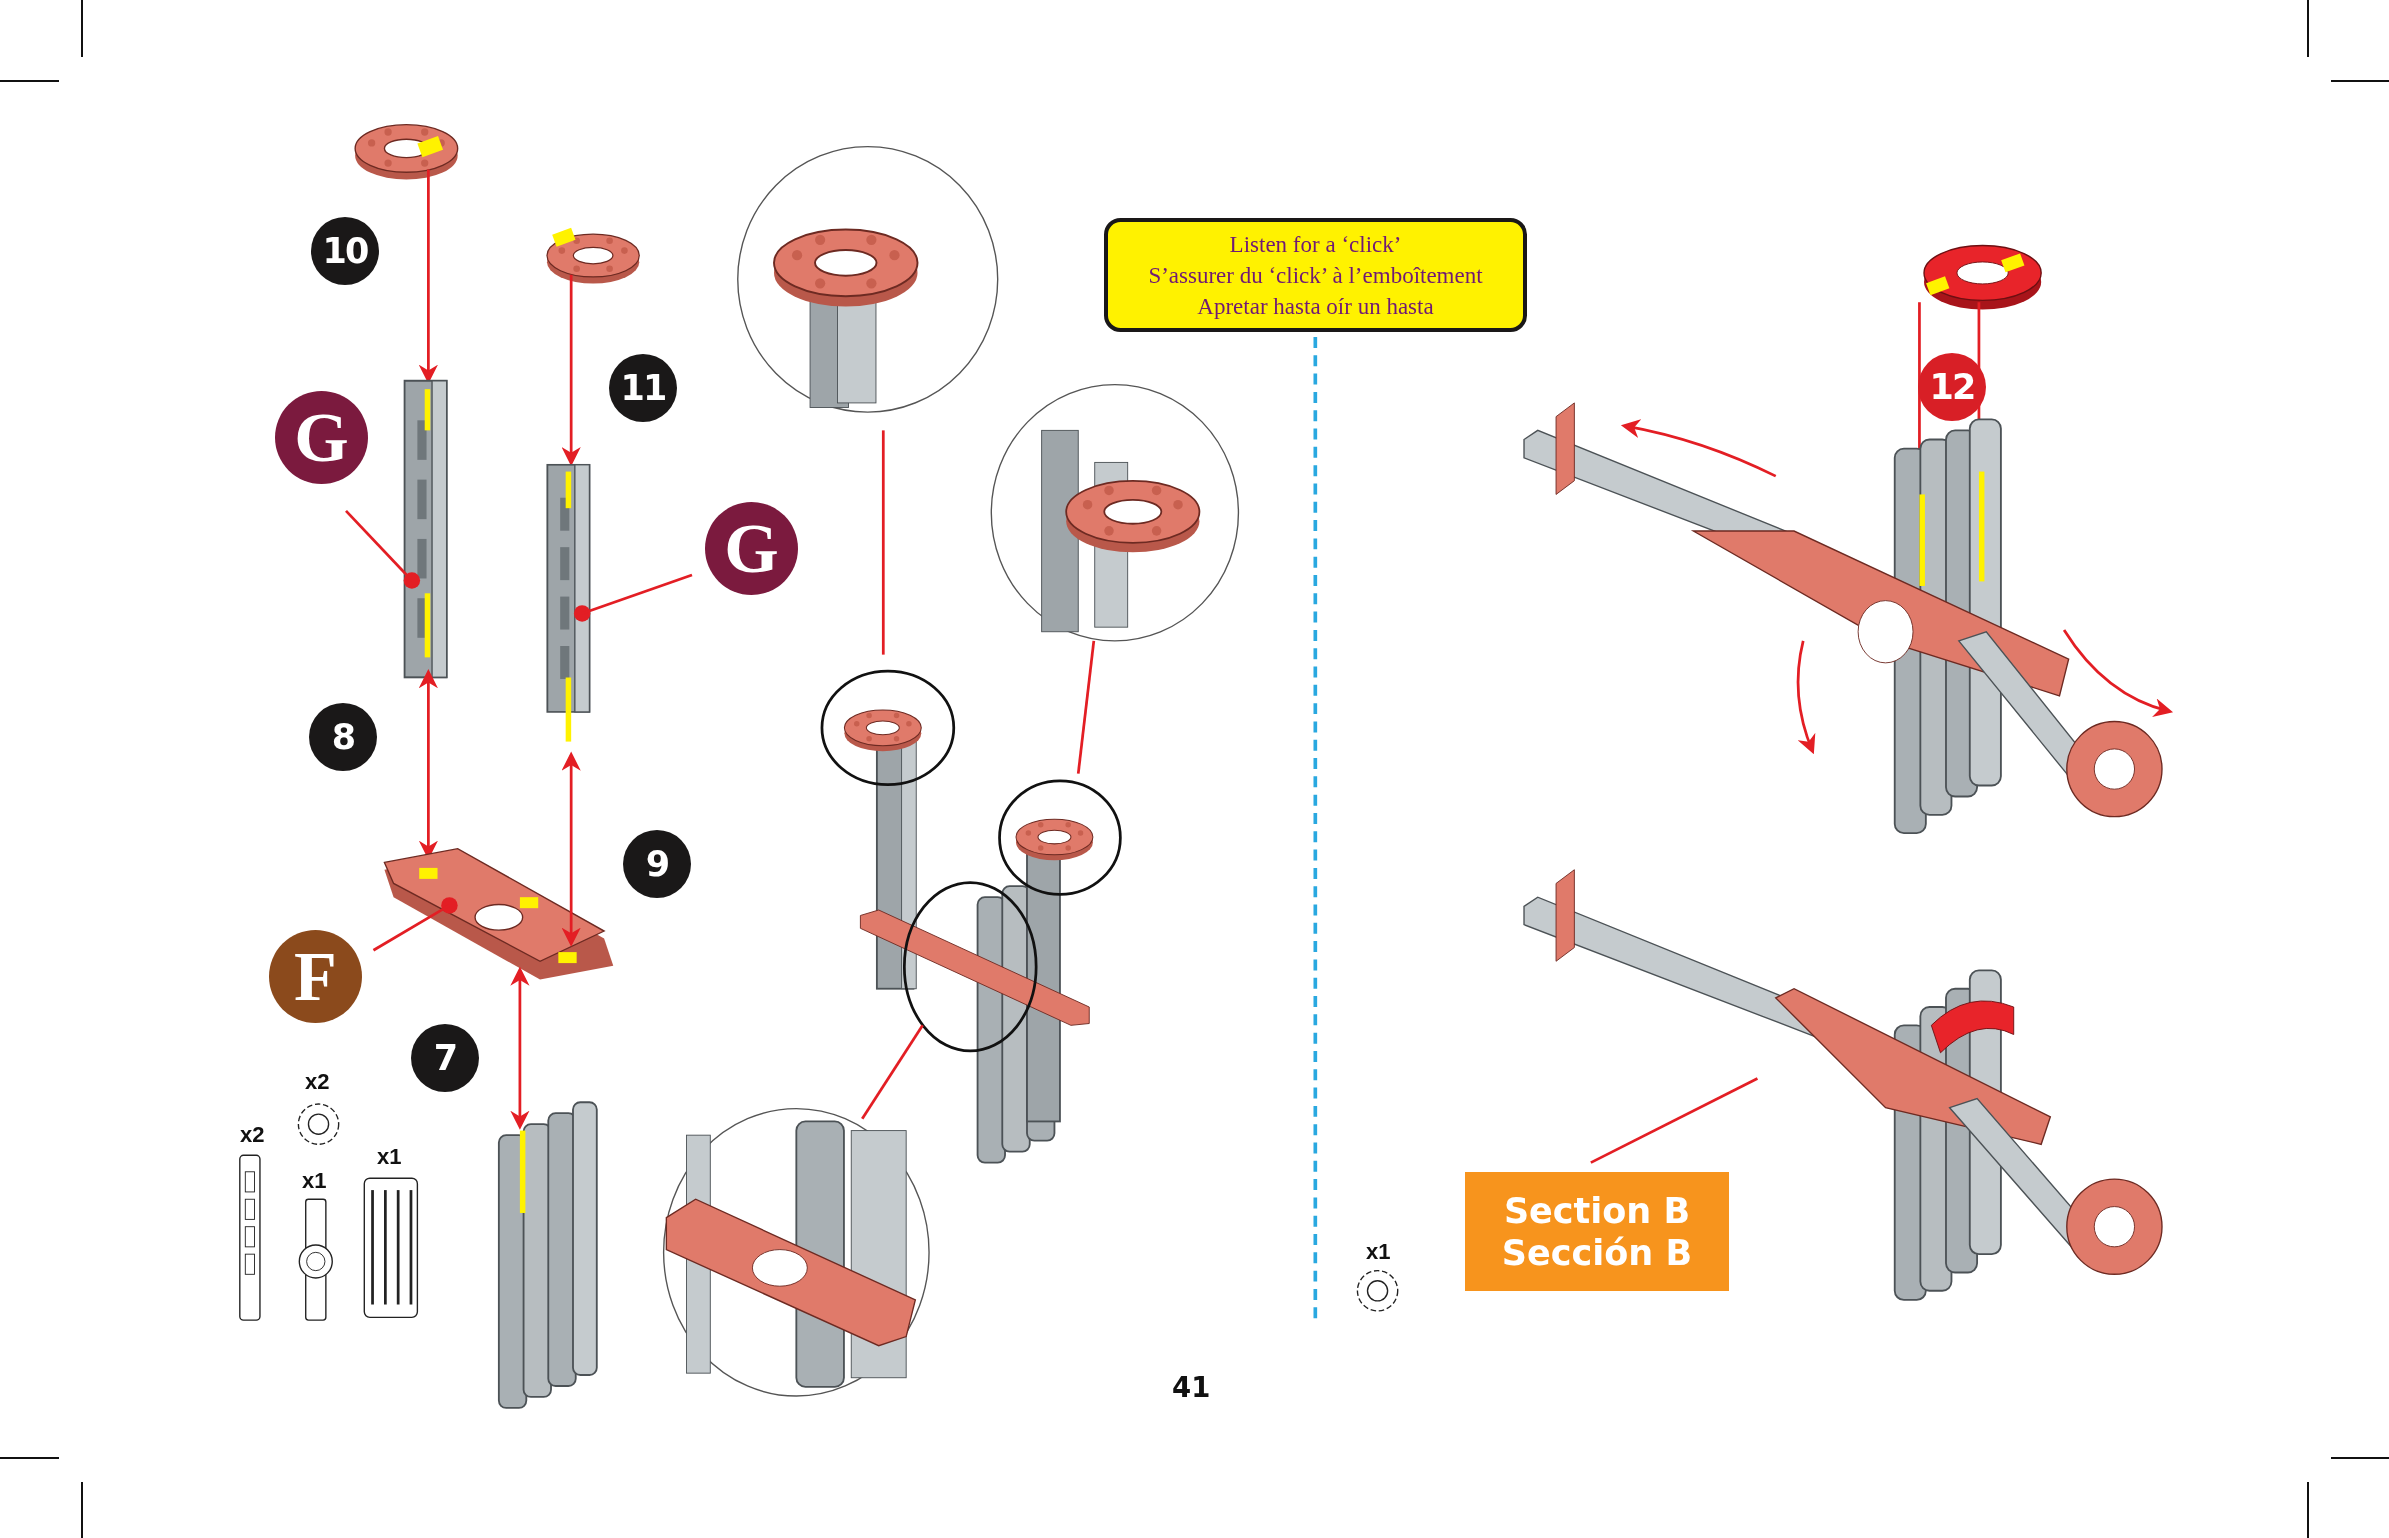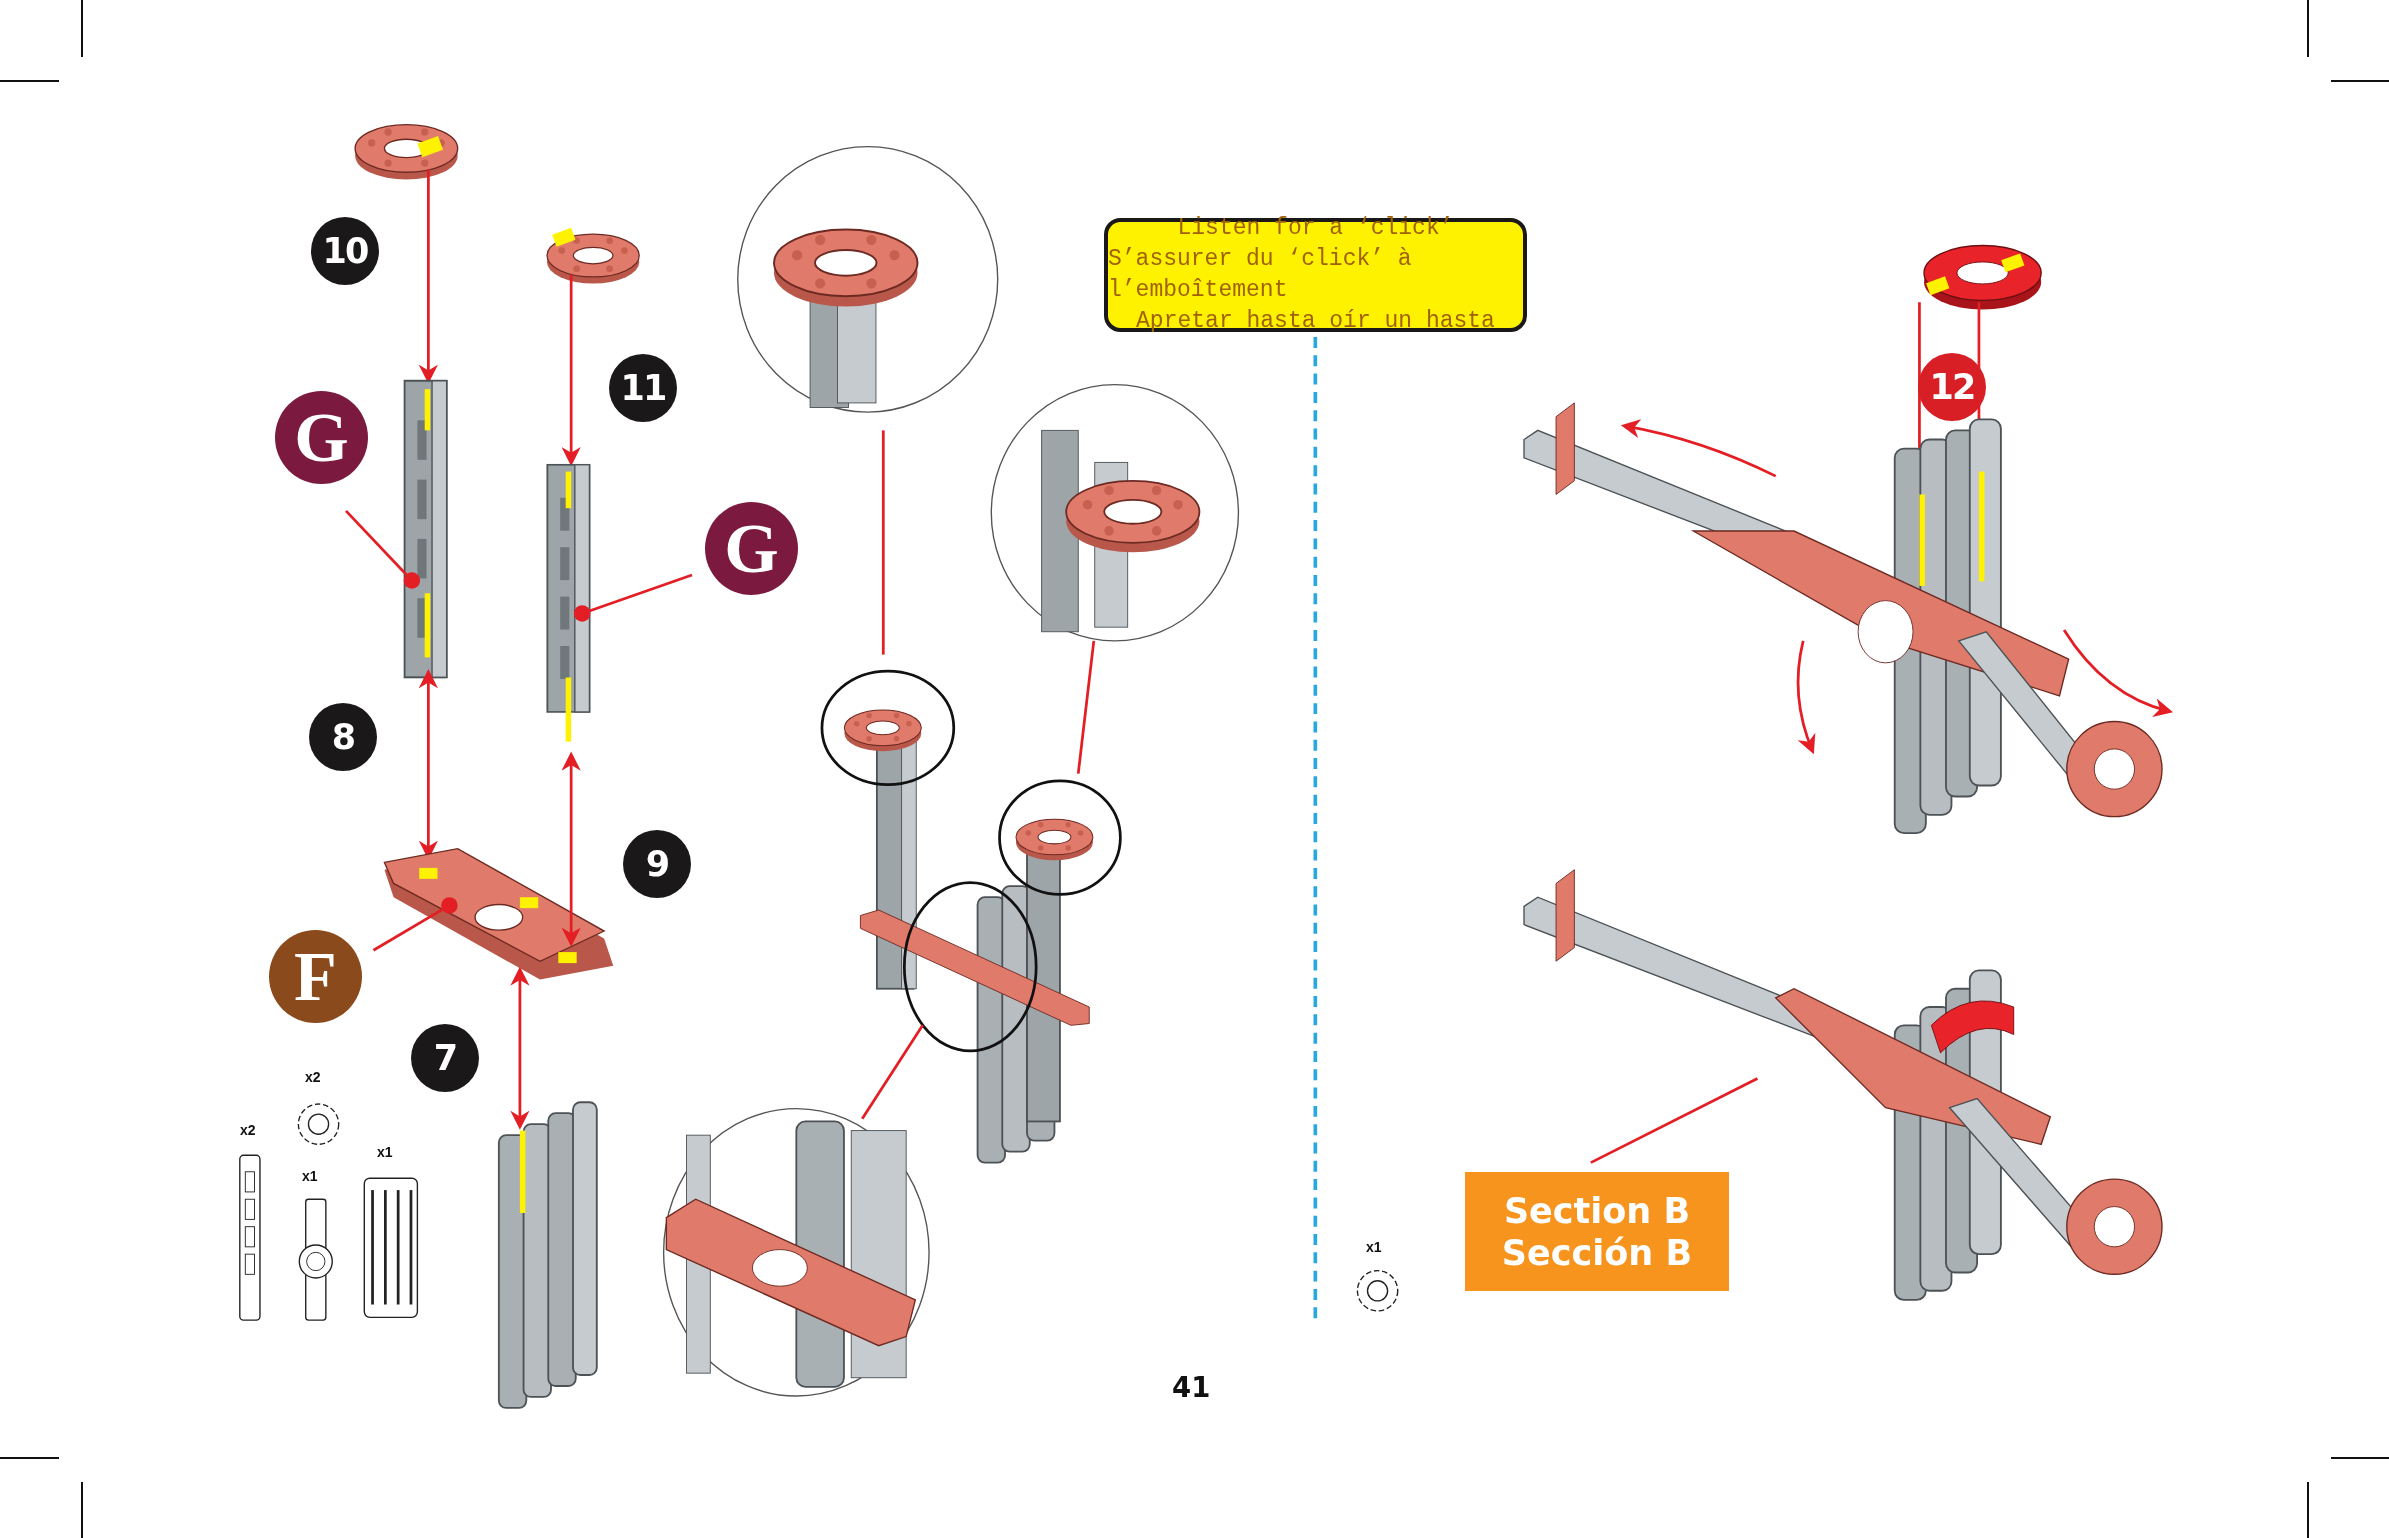--- a/index.html
+++ b/index.html
@@ -3,23 +3,23 @@
 <meta charset="utf-8">
 <style>
   html, body { margin:0; padding:0; background:#ffffff; }
   body { width:2389px; height:1539px; position:relative; overflow:hidden; font-family:"DejaVu Sans", sans-serif; }
   .crop { position:absolute; background:#111; }
   .step-badge { position:absolute; width:68px; height:68px; border-radius:50%; background:#1a1818; color:#fff;
     display:flex; align-items:center; justify-content:center; font-family:"DejaVu Sans", sans-serif; font-weight:bold; font-size:35px; letter-spacing:-1.8px; }
   .step-badge.red { background:#d81f26; }
   .part-badge { position:absolute; width:93px; height:93px; border-radius:50%; display:flex; align-items:center; justify-content:center;
     color:#fff; font-family:"Liberation Serif", serif; font-weight:bold; font-size:70px; }
-  .qty { position:absolute; font-family:"Liberation Sans", sans-serif; font-weight:bold; font-size:14px; color:#111; }
+  .qty { position:absolute; font-family:"Liberation Sans", sans-serif; font-weight:bold; font-size:22px; color:#111; }
   #click-note { position:absolute; left:1104px; top:218px; width:423px; height:114px; background:#fff200; border:4.6px solid #1a1818; border-radius:16.5px;
-    box-sizing:border-box; display:flex; flex-direction:column; align-items:center; justify-content:center; font-family:Liberation Mono, monospace; font-size:23px; line-height:31px; color:#a16207; }
+    box-sizing:border-box; display:flex; flex-direction:column; align-items:center; justify-content:center; font-family:Liberation Serif, serif; font-size:23px; line-height:31px; color:#701a75; }
   #section-label { position:absolute; left:1465px; top:1172px; width:264px; height:119px; background:#f7941d; color:#fff;
     display:flex; flex-direction:column; align-items:center; justify-content:center; font-family:"DejaVu Sans", sans-serif; font-weight:bold; font-size:35px; line-height:42px; }
   #page-number { position:absolute; left:1172px; top:1371px; font-family:"DejaVu Sans", sans-serif; font-weight:bold; font-size:27.5px; color:#111; }
   svg { position:absolute; left:0; top:0; }
 </style>
 </head>
 <body>
 
 <div class="crop" style="left:81px;top:0;width:1.8px;height:57px"></div>
 <div class="crop" style="left:0;top:80px;width:59px;height:1.8px"></div>

